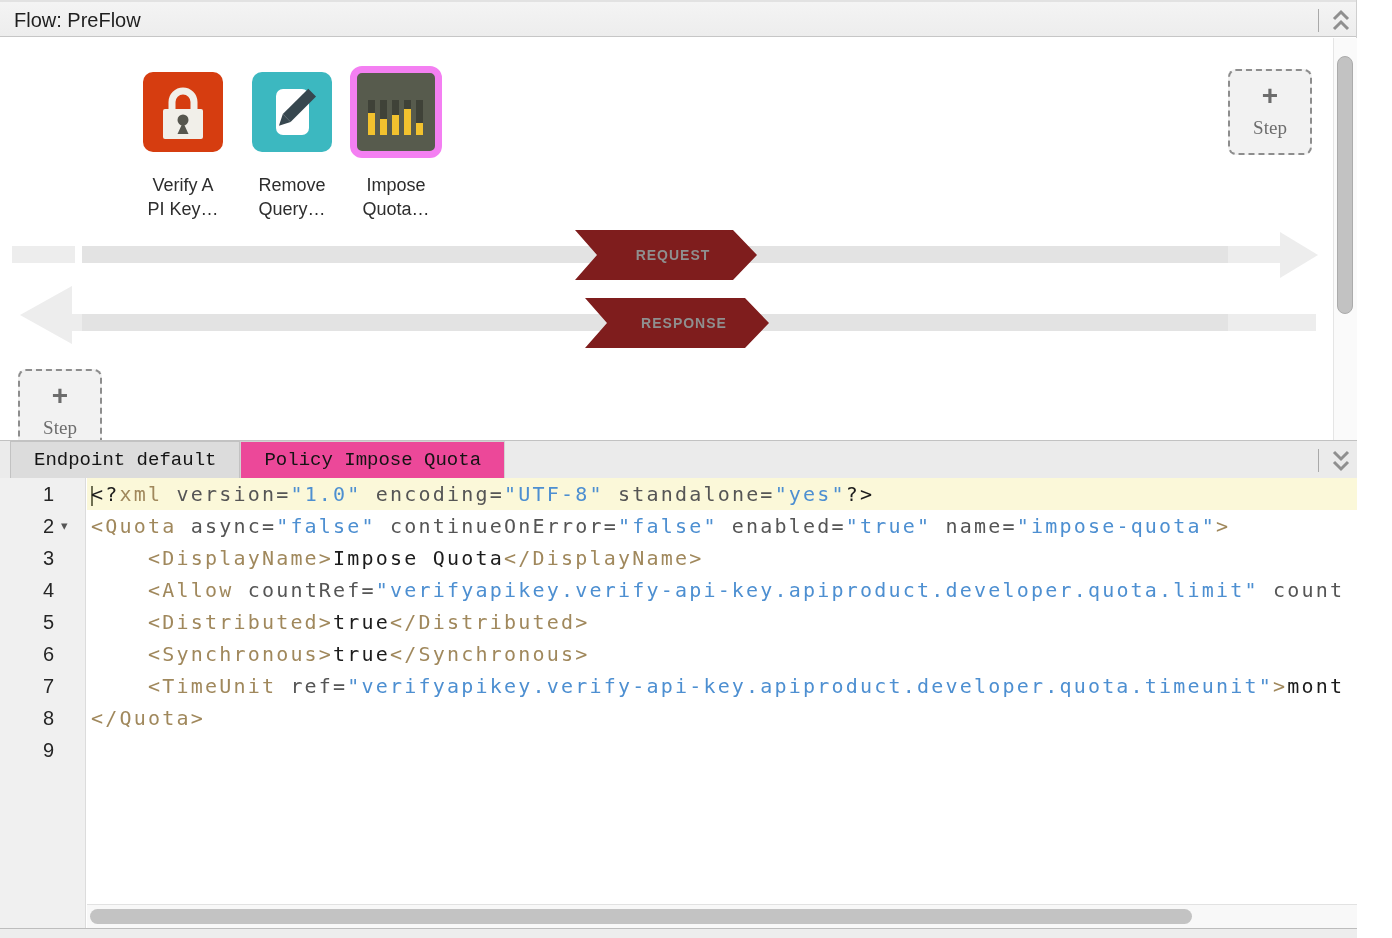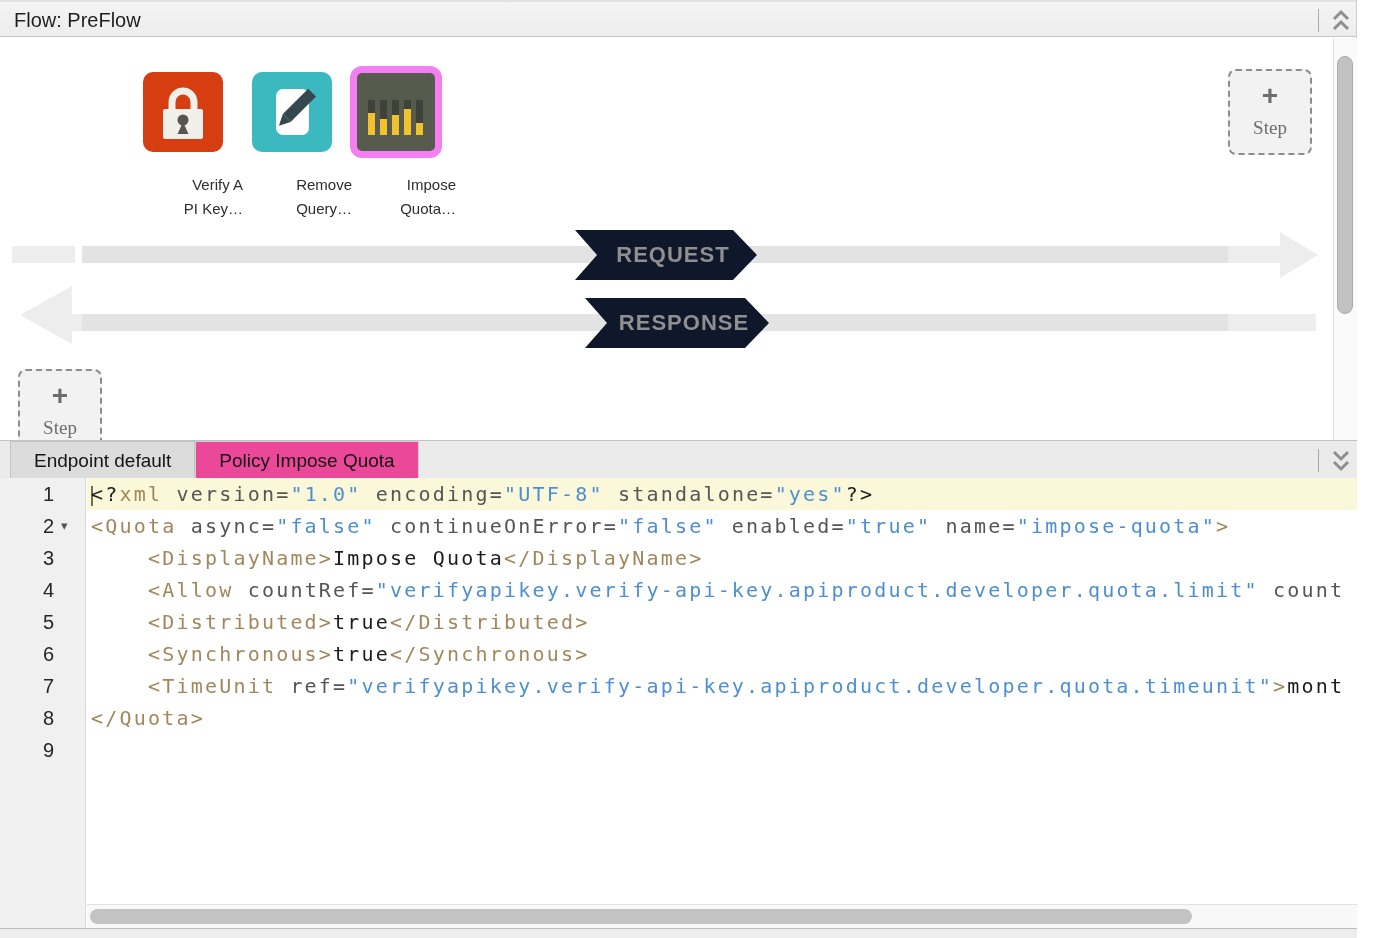--- a/index.html
+++ b/index.html
@@ -16,49 +16,49 @@
 
   
   #flow-canvas { position:absolute; left:0; top:38px; width:1357px; height:402px; background:#fff; overflow:hidden; }
 
   .policy { position:absolute; width:80px; height:80px; border-radius:10px; }
   .policy svg { display:block; width:100%; height:100%; }
   #policy-verify { left:143px; top:34px; background:var(--c-verify_bg); }
   #policy-remove { left:252px; top:34px; background:var(--c-remove_bg); }
   #policy-quota-wrap { position:absolute; left:350px; top:28px; width:92px; height:92px;
     border:7px solid var(--c-selected_outline); border-radius:12px; background:var(--c-quota_bg); }
-  .policy-label { position:absolute; width:120px; text-align:right; font-size:15px; color:#2d2d2d; line-height:24px; top:135px; }
+  .policy-label { position:absolute; width:120px; text-align:center; font-size:18px; color:#2d2d2d; line-height:24px; top:135px; }
   #label-verify { left:123px; }
   #label-remove { left:232px; }
   #label-quota  { left:336px; }
 
   .step-btn { position:absolute; width:84px; height:86px; background:#f2f2f2; border:2px dashed #8d8d8d;
     border-radius:8px; text-align:center; cursor:pointer; }
   .step-btn .plus { display:block; margin-top:10px; font-size:28px; font-weight:bold; color:#6d6d6d; line-height:30px; }
   .step-btn .step-label { display:block; margin-top:6px; font-size:19px; color:#6d6d6d;font-family:Liberation Serif, serif; }
   #step-top { left:1228px; top:31px; }
   #step-bottom { left:18px; top:331px; }
 
   .flow-bar { position:absolute; height:17px; background:#e3e3e3; }
   .flow-bar.light { background:#ededed; }
   .arrowhead-right { position:absolute; width:0; height:0; border-top:23px solid transparent;
     border-bottom:23px solid transparent; border-left:38px solid #ededed; }
   .arrowhead-left { position:absolute; width:0; height:0; border-top:29px solid transparent;
     border-bottom:29px solid transparent; border-right:52px solid #ededed; }
-  .flow-badge { position:absolute; height:50px; background:#0f172a; color:#8f8f8f; font-size:22px; font-weight:bold;
+  .flow-badge { position:absolute; height:50px; background:#7f1d1d; color:#8f8f8f; font-size:14px; font-weight:bold;
     letter-spacing:1px; text-align:center; line-height:50px; padding-left:14px;
     clip-path:polygon(0 0, calc(100% - 24px) 0, 100% 50%, calc(100% - 24px) 100%, 0 100%, 22px 50%); }
 
   
   #flow-vscroll { position:absolute; left:1333px; top:0; width:24px; height:402px; background:#fafafa; border-left:1px solid #e5e5e5; }
   #flow-vscroll-thumb { position:absolute; left:3px; top:18px; width:16px; height:258px; background:#c2c2c2;
     border:1px solid #ababab; border-radius:9px; }
 
   
-  #tabbar { position:absolute; left:0; top:440px; width:1357px; height:38px; background:#ebebeb; border-top:1px solid #c2c2c2; }
+  #tabbar { position:absolute; left:0; top:440px; width:1357px; height:38px; background:#ebebeb; border-top:1px solid #c2c2c2;font-family:Liberation Mono, monospace; }
   #tab-list { position:absolute; left:10px; top:0; height:38px; display:flex; }
   .tab { height:38px; line-height:37px; padding:0 23px; font-size:19px; color:#141414; background:#dcdcdc;
     border:1px solid #c2c2c2; border-bottom:none; cursor:pointer; white-space:nowrap; }
   .tab.active { background:#ec4899; border-color:#d2d2d2; }
   #tabbar .bar-divider { top:8px; height:23px; }
   #tabbar .collapse-btn { top:6px; }
 
   
   #editor { position:absolute; left:0; top:478px; width:1357px; height:450px; background:#fff; overflow:hidden; }
   #gutter { position:absolute; left:0; top:0; width:86px; height:450px; background:#f0f0f0; border-right:1px solid #dcdcdc; }

